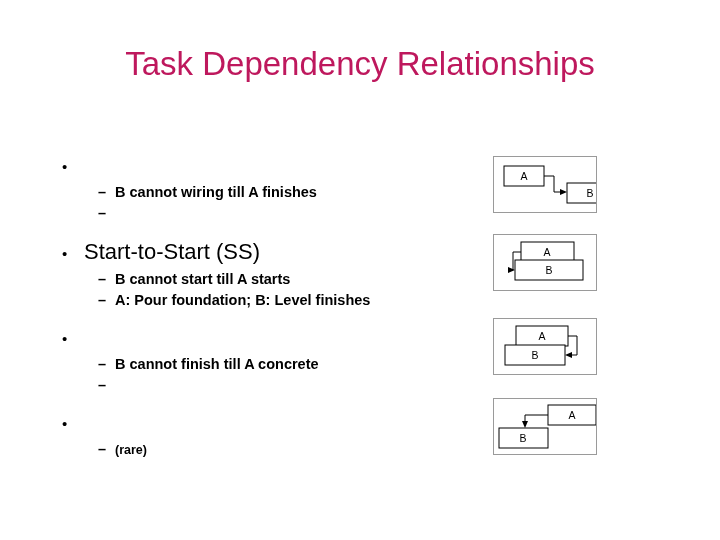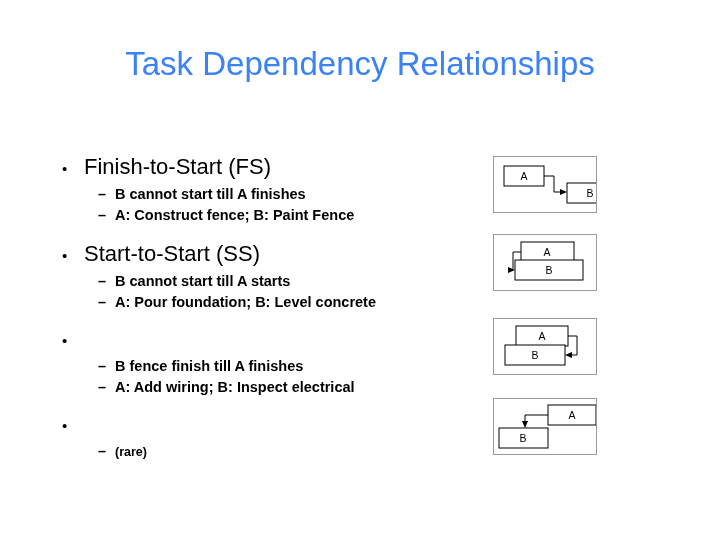--- a/index.html
+++ b/index.html
@@ -24,21 +24,21 @@
   
   .title {
     position: absolute;
     left: 60px;
     top: 44px;
     width: 600px;
     text-align: center;
     font-size: 33px;
     line-height: 40px;
     font-weight: normal;
-    color: #3b82f6;
+    color: #be185d;
     letter-spacing: 0px;
   }
 
   
   .body {
     position: absolute;
     left: 58px;
     top: 152px;
     width: 420px;
   }
@@ -103,58 +103,55 @@
 
 <div class="slide">
 
   <div class="title">Task Dependency Relationships</div>
 
   <div class="body">
 
     <div class="group g1">
       <div class="lvl1">
         <span class="marker">•</span>
-        <span class="text">Finish-to-Start (FS)</span>
-      </div>
-      <div class="lvl2">
-        <span class="marker">–</span>
-        <span class="text">B cannot start till A finishes</span>
-      </div>
-      <div class="lvl2">
-        <span class="marker">–</span>
-        <span class="text">A: Construct fence; B: Paint Fence</span>
+      </div>
+      <div class="lvl2">
+        <span class="marker">–</span>
+        <span class="text">B cannot wiring till A finishes</span>
+      </div>
+      <div class="lvl2">
+        <span class="marker">–</span>
       </div>
     </div>
 
     <div class="group g2">
       <div class="lvl1">
         <span class="marker">•</span>
         <span class="text">Start-to-Start (SS)</span>
       </div>
       <div class="lvl2">
         <span class="marker">–</span>
         <span class="text">B cannot start till A starts</span>
       </div>
       <div class="lvl2">
         <span class="marker">–</span>
-        <span class="text">A: Pour foundation; B: Level concrete</span>
+        <span class="text">A: Pour foundation; B: Level finishes</span>
       </div>
     </div>
 
     <div class="group g3">
       <div class="lvl1">
         <span class="marker">•</span>
       </div>
       <div class="lvl2">
         <span class="marker">–</span>
-        <span class="text">B fence finish till A finishes</span>
-      </div>
-      <div class="lvl2">
-        <span class="marker">–</span>
-        <span class="text">A: Add wiring; B: Inspect electrical</span>
+        <span class="text">B cannot finish till A concrete</span>
+      </div>
+      <div class="lvl2">
+        <span class="marker">–</span>
       </div>
     </div>
 
     <div class="group g4">
       <div class="lvl1">
         <span class="marker">•</span>
       </div>
       <div class="lvl2">
         <span class="marker">–</span>
           <span class="small"> (rare)</span>

